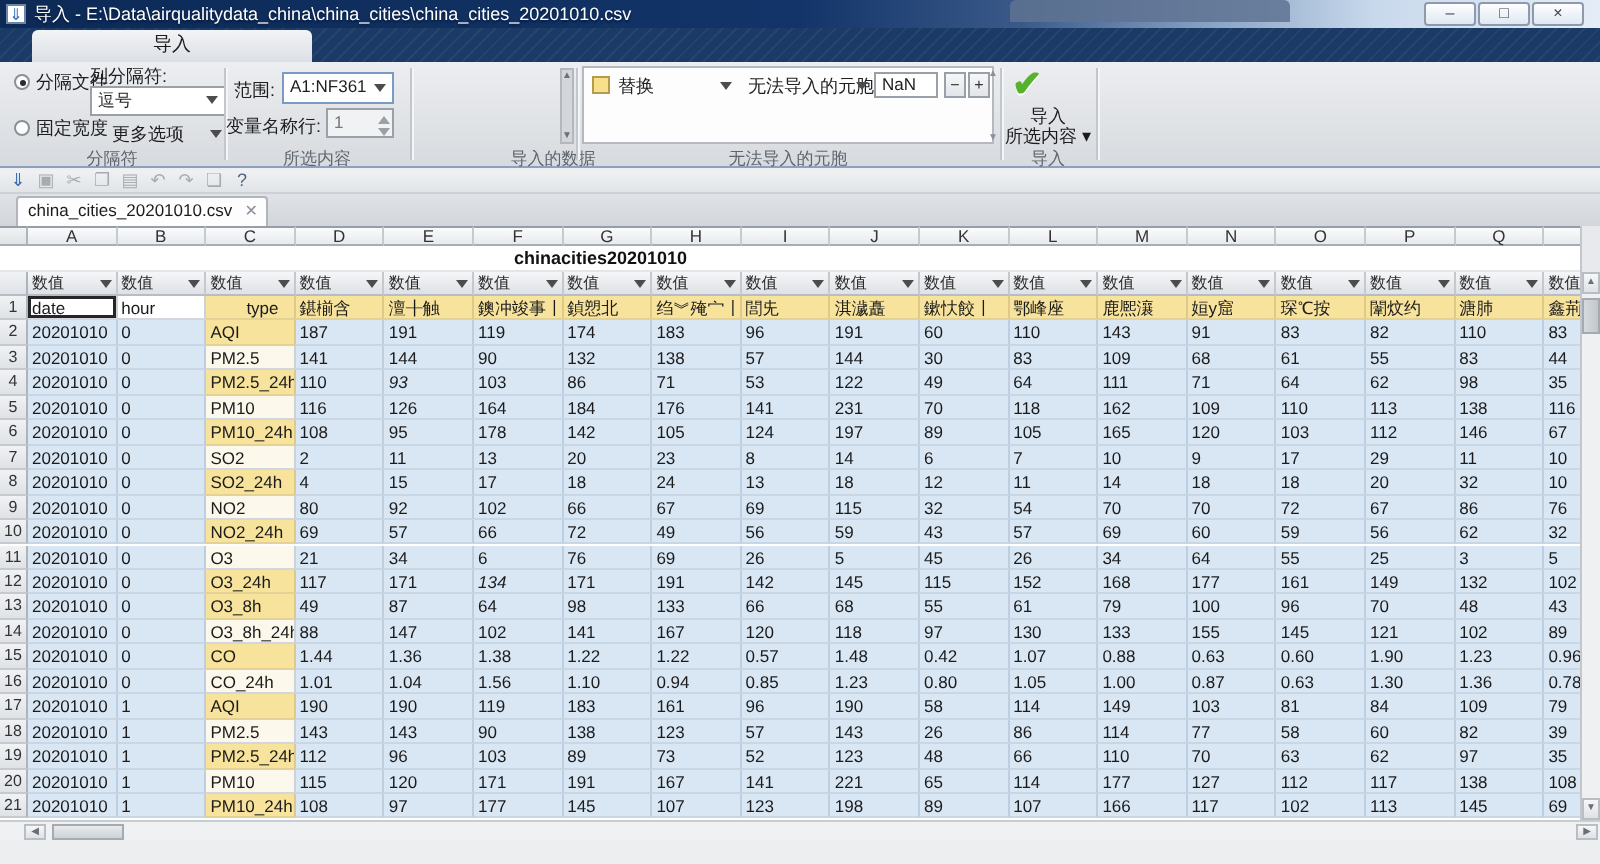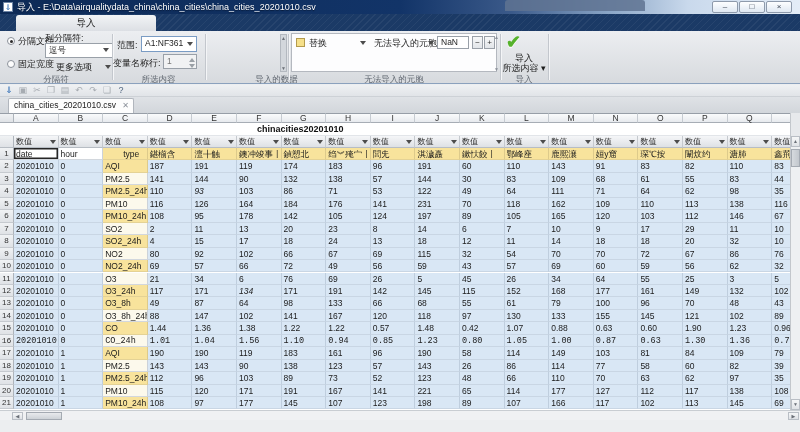--- a/index.html
+++ b/index.html
@@ -556,21 +556,21 @@
           <div class="cell num" style="left: 415.4px; width: 44.6px;">1.48</div>
           <div class="cell num" style="left: 460px; width: 44.6px;">0.42</div>
           <div class="cell num" style="left: 504.6px; width: 44.6px;">1.07</div>
           <div class="cell num" style="left: 549.2px; width: 44.6px;">0.88</div>
           <div class="cell num" style="left: 593.8px; width: 44.6px;">0.63</div>
           <div class="cell num" style="left: 638.4px; width: 44.6px;">0.60</div>
           <div class="cell num" style="left: 683px; width: 44.6px;">1.90</div>
           <div class="cell num" style="left: 727.6px; width: 44.6px;">1.23</div>
           <div class="cell num" style="left: 772.2px; width: 44.6px;">0.96</div>
         </div>
-        <div class="row" style="top: 221.75px; font-family: Liberation Mono, monospace;">
+        <div class="row" style="top: 221.75px;">
           <div class="gutter">16</div>
           <div class="cell num" style="left: 14px; width: 44.6px;">20201010</div>
           <div class="cell num" style="left: 58.6px; width: 44.6px;">0</div>
           <div class="cell pale" style="left: 103.2px; width: 44.6px;">CO_24h</div>
           <div class="cell num" style="left: 147.8px; width: 44.6px;">1.01</div>
           <div class="cell num" style="left: 192.4px; width: 44.6px;">1.04</div>
           <div class="cell num" style="left: 237px; width: 44.6px;">1.56</div>
           <div class="cell num" style="left: 281.6px; width: 44.6px;">1.10</div>
           <div class="cell num" style="left: 326.2px; width: 44.6px;">0.94</div>
           <div class="cell num" style="left: 370.8px; width: 44.6px;">0.85</div>

